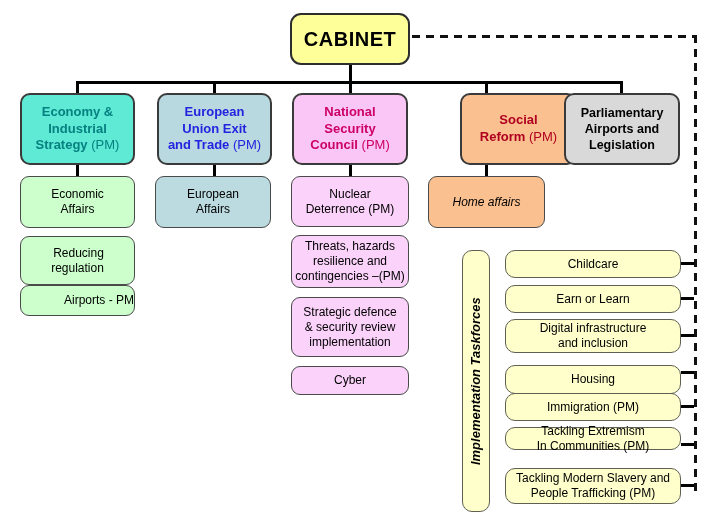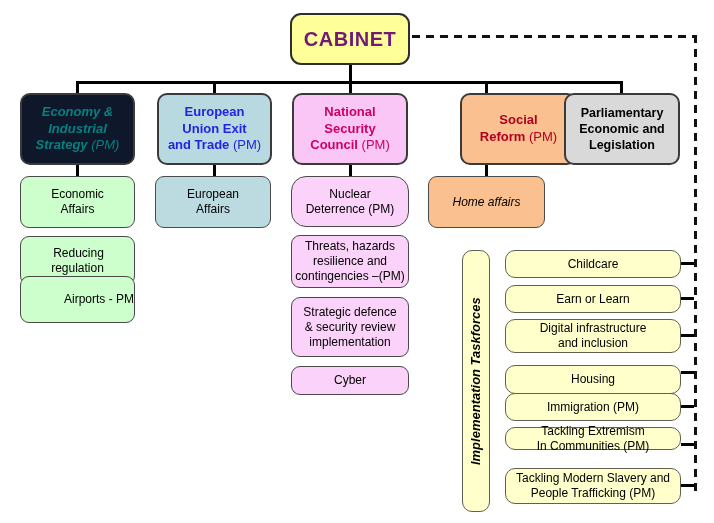--- a/index.html
+++ b/index.html
@@ -12,24 +12,24 @@
     display:flex;align-items:center;justify-content:center;
     text-align:center;white-space:pre-line;
     border:1.5px solid #4a4a4a;border-radius:9px;
     color:#000;line-height:1.25;
   }
   .parent{border:2px solid #3a3a3a;border-radius:10px;font-size:13px;line-height:1.3;}
   .parent .b{font-weight:bold;}
   .cabinet{
     left:290px;top:13px;width:120px;height:52px;
     background:#FFFF99;border:2.5px solid #2e2e2e;border-radius:11px;
-    font-size:20px;font-weight:bold;letter-spacing:.5px;color:#701a75;
+    font-size:20px;font-weight:bold;letter-spacing:.5px;color:#000000;
   }
   
-  .c-economy{background:#0f172a;color:#068080;font-style:italic;}
+  .c-economy{background:#5eead4;color:#068080;}
   .c-eu{background:#B8D9DF;color:#2323E0;}
   .c-nsc{background:#F9C6F6;color:#CC0066;}
   .c-social{background:#FAC090;color:#B00020;margin-left:32px;}
   .c-parl{background:#D9D9D9;color:#000000;font-size:12.5px;}
   
   .k-green{background:#CCFFCC;}
   .k-blue{background:#BBDBE0;}
   .k-pink{background:#FBD2FA;}
   .k-orange{background:#FAC090;font-style:italic;}
   .k-yellow{background:#FFFFCC;border-color:#5f5f52;}
@@ -94,34 +94,34 @@
     <div><span class="b">National
 Security
 Council</span> <span class="pm">(PM)</span></div>
   </div>
   <div class="box parent c-social" style="left:428px;top:93px;width:117px;height:72px;">
     <div><span class="b">Social
 Reform</span> <span class="pm">(PM)</span></div>
   </div>
   <div class="box parent c-parl" style="left:564px;top:93px;width:116px;height:72px;">
     <div><span class="b">Parliamentary
-Economic and
+Airports and
 Legislation</span> <span class="pm"></span></div>
   </div>
 
   <div class="box child k-green" style="left:20px;top:176px;width:115px;height:52px;"><span>Economic
 Affairs</span></div>
   <div class="box child k-green" style="left:20px;top:236px;width:115px;height:49px;text-align:right;"><span>Reducing
 regulation</span></div>
-  <div class="box child k-green" style="left:20px;top:276px;width:115px;height:47px;padding-left:43px;"><span>Airports - PM</span></div>
+  <div class="box child k-green" style="left:20px;top:285px;width:115px;height:31px;padding-left:43px;"><span>Airports - PM</span></div>
 
   <div class="box child k-blue" style="left:155px;top:176px;width:116px;height:52px;"><span>European
 Affairs</span></div>
 
-  <div class="box child k-pink" style="left:291px;top:176px;width:118px;height:51px;border-radius:15px;"><span>Nuclear
+  <div class="box child k-pink" style="left:291px;top:176px;width:118px;height:51px;"><span>Nuclear
 Deterrence (PM)</span></div>
   <div class="box child k-pink" style="left:291px;top:235px;width:118px;height:53px;"><span>Threats, hazards
 resilience and
 contingencies –(PM)</span></div>
   <div class="box child k-pink" style="left:291px;top:297px;width:118px;height:60px;"><span>Strategic defence
 &amp; security review
 implementation</span></div>
   <div class="box child k-pink" style="left:291px;top:366px;width:118px;height:29px;"><span>Cyber</span></div>
 
   <div class="box child k-orange" style="left:428px;top:176px;width:117px;height:52px;"><span>Home affairs</span></div>

